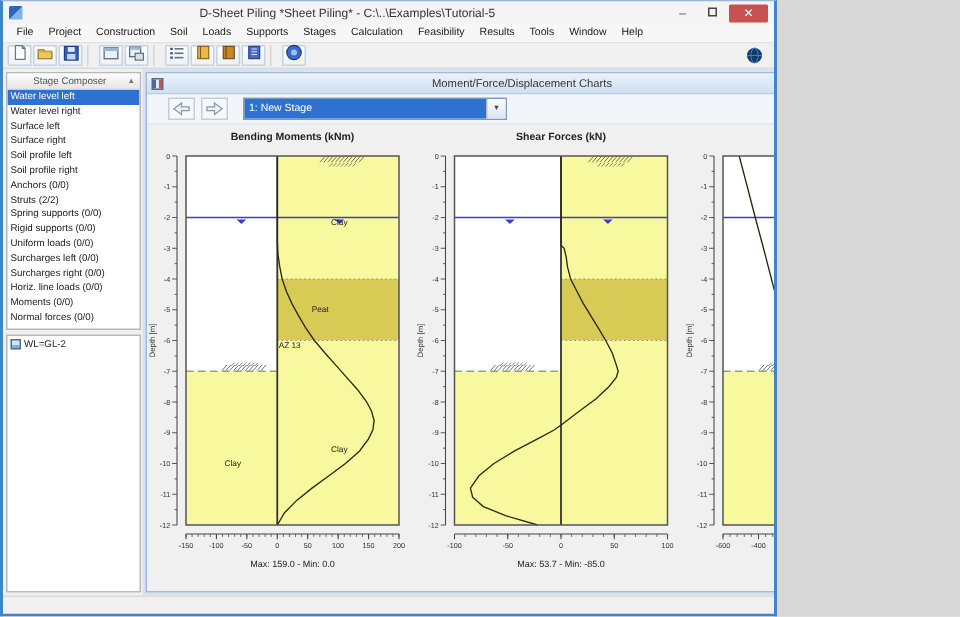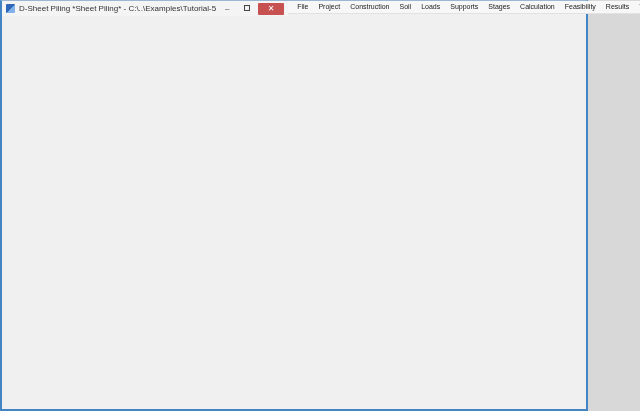--- a/index.html
+++ b/index.html
@@ -1,18 +1,18 @@
 <!DOCTYPE html>
 <html><head>
 <meta charset="utf-8">
 <style>
   * { margin:0; padding:0; box-sizing:border-box; font-family:"Liberation Sans", sans-serif; }
   html,body { width:640px; height:411px; background:#d8d8d8; }
-  .app { width:588px; height:411px; border:2px solid #4284C4; border-top:1px solid #9ab8d4;
-         display:flex; flex-direction:row; background:#F0F0F0; position:relative; }
+  .app { width:518px; height:411px; border:2px solid #4284C4; border-top:1px solid #9ab8d4;
+         display:flex; flex-direction:column; background:#F0F0F0; position:relative; }
   
   .titlebar { height:15px; background:#F4F4F4; display:flex; align-items:center; padding:0 4px; flex:0 0 auto; }
   .app-icon { width:9px; height:9px; margin-right:4px; display:inline-block; }
   .app-icon i { display:block; width:9px; height:9px;
      background:linear-gradient(135deg,#2e66b8 50%,#7fb2e8 50%); border-radius:1px; }
   .titlebar .title { flex:1; text-align:center; font-size:8px; color:#333; white-space:nowrap; overflow:hidden; }
   .winbtn { width:18px; height:12px; font-size:8px; line-height:11px; text-align:center; color:#444; margin-left:2px; }
   .winbtn.max span { display:inline-block; width:6px; height:6px; border:1px solid #444; }
   .winbtn.close { width:26px; background:#C75050; color:#fff; border-radius:1px; }
   
@@ -211,20 +211,27 @@
             <li>
               <span class="wl-icon"></span>
               <span>WL=GL-2</span>
             </li>
           </ul>
       </div>
     </div>
 
     <div class="mdi">
       <div class="child">
+        <div class="child-titlebar">
+          <span class="child-icon"></span>
+          <span class="ct-title">Moment/Force/Displacement Charts</span>
+          <span class="cbtn">–</span>
+          <span class="cbtn">▢</span>
+          <span class="cbtn close">✕</span>
+        </div>
         <div class="child-toolbar">
           <span class="navbtn">
             <svg width="14" height="11" viewBox="0 0 16 13">
                 <path d="M14 5H8V2L2 6.5 8 11V8h6z" fill="#EDF1F6" stroke="#8899AA" stroke-width="1"></path>
               </svg>
           </span>
           <span class="navbtn">
             <svg width="14" height="11" viewBox="0 0 16 13">
                 <path d="M2 5h6V2l6 4.5L8 11V8H2z" fill="#EDF1F6" stroke="#8899AA" stroke-width="1"></path>
               </svg>

